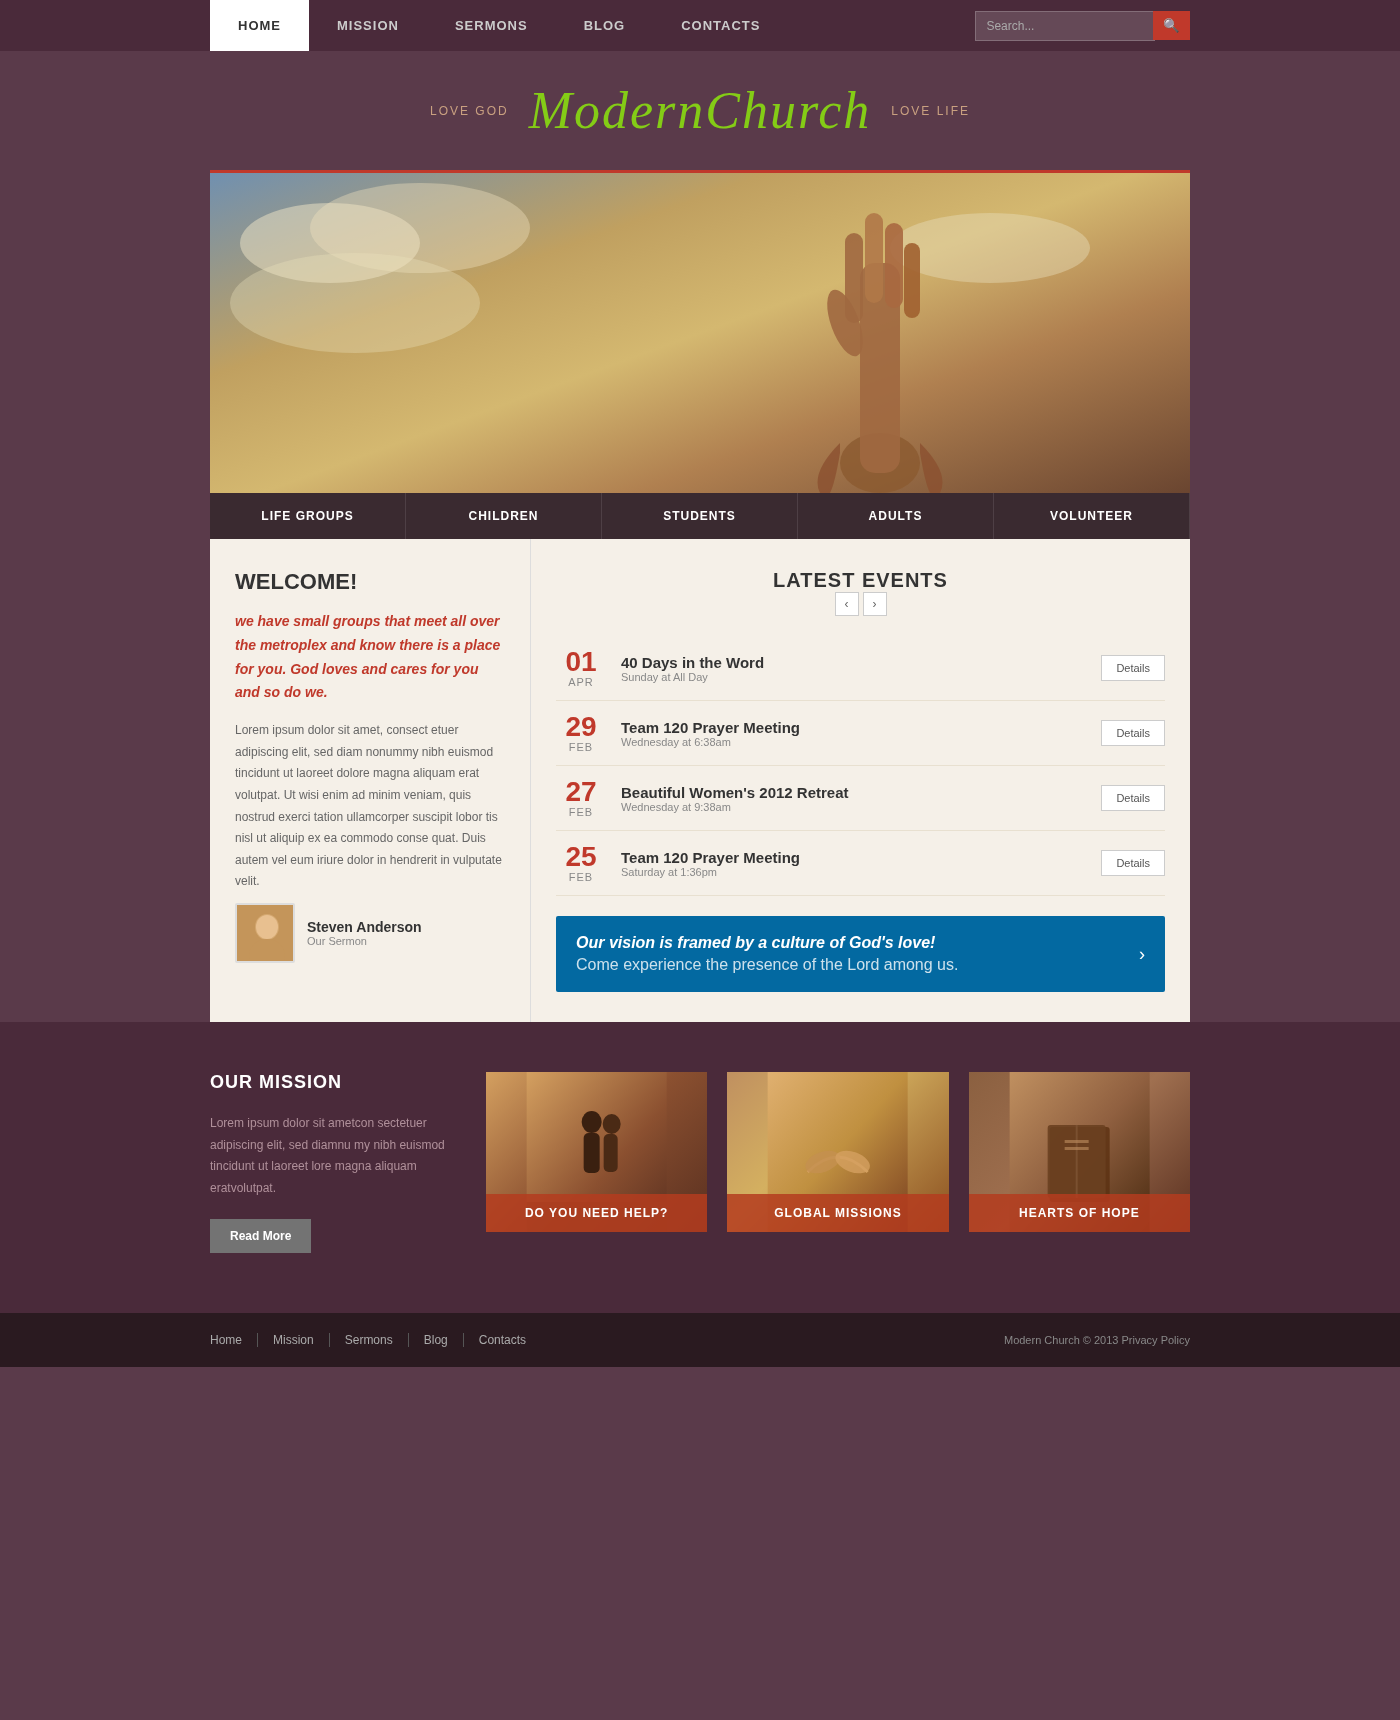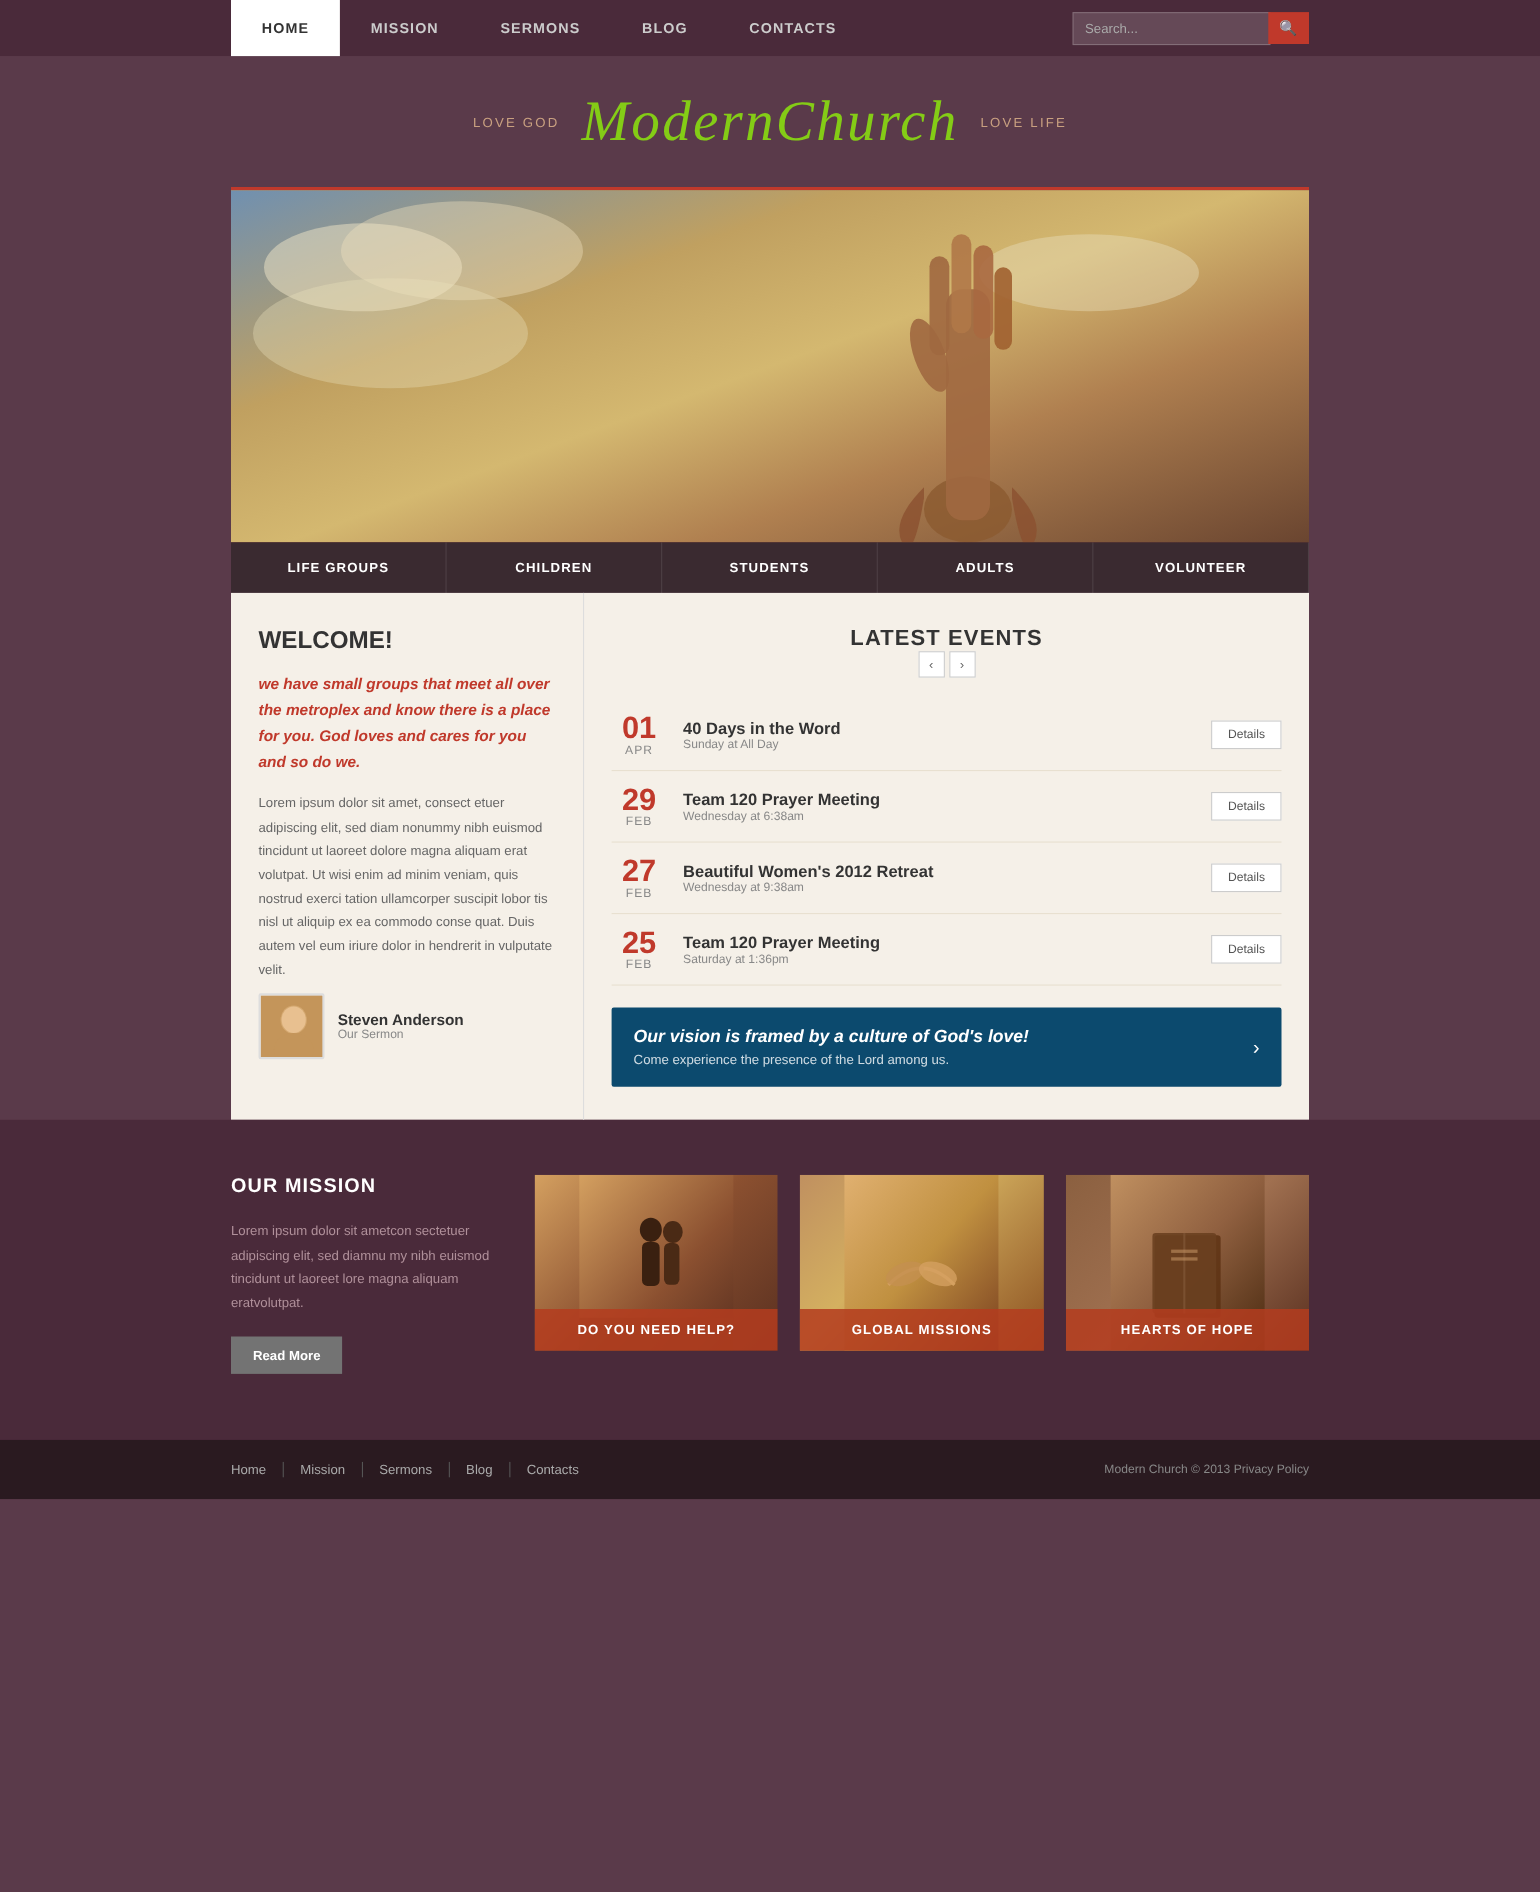--- a/index.html
+++ b/index.html
@@ -56,23 +56,23 @@
     .event-row { display: flex; align-items: center; padding: 12px 0; border-bottom: 1px solid #e8e0d0; gap: 15px; }
     .event-date { text-align: center; width: 50px; flex-shrink: 0; }
     .event-day { font-size: 28px; font-weight: bold; color: #c0392b; line-height: 1; }
     .event-month { font-size: 11px; color: #888; text-transform: uppercase; letter-spacing: 1px; }
     .event-info { flex: 1; }
     .event-name { font-size: 15px; font-weight: bold; color: #333; }
     .event-time { font-size: 11px; color: #888; }
     .details-btn { background: #fff; border: 1px solid #ccc; color: #555; font-size: 11px; padding: 6px 14px; cursor: pointer; white-space: nowrap; }
 
     
-    .vision-banner { background: #0c4a6e; padding: 18px 20px; display: flex; align-items: center; justify-content: space-between; margin-top: 20px; border-radius: 2px; }
+    .vision-banner { background: #0369a1; padding: 18px 20px; display: flex; align-items: center; justify-content: space-between; margin-top: 20px; border-radius: 2px; }
     .vision-text .line1 { font-style: italic; font-size: 16px; color: #fff; font-weight: bold; }
-    .vision-text .line2 { font-size: 12px; color: rgba(255,255,255,0.8); margin-top: 4px; }
+    .vision-text .line2 { font-size: 16px; color: rgba(255,255,255,0.8); margin-top: 4px; }
     .vision-arrow { color: white; font-size: 18px; cursor: pointer; }
 
     
     .mission-section { background: #4a2a3a; padding: 50px 0 60px; }
     .mission-inner { width: 980px; margin: 0 auto; display: flex; gap: 16px; }
     .mission-text-col { width: 260px; flex-shrink: 0; }
     .mission-title { color: #fff; font-size: 18px; font-weight: bold; letter-spacing: 1px; margin-bottom: 20px; }
     .mission-desc { color: #b0909a; font-size: 12px; line-height: 1.8; margin-bottom: 20px; }
     .read-more-btn { background: #737373; color: #fff; border: none; padding: 10px 20px; font-size: 12px; cursor: pointer; font-weight: bold; }
 

